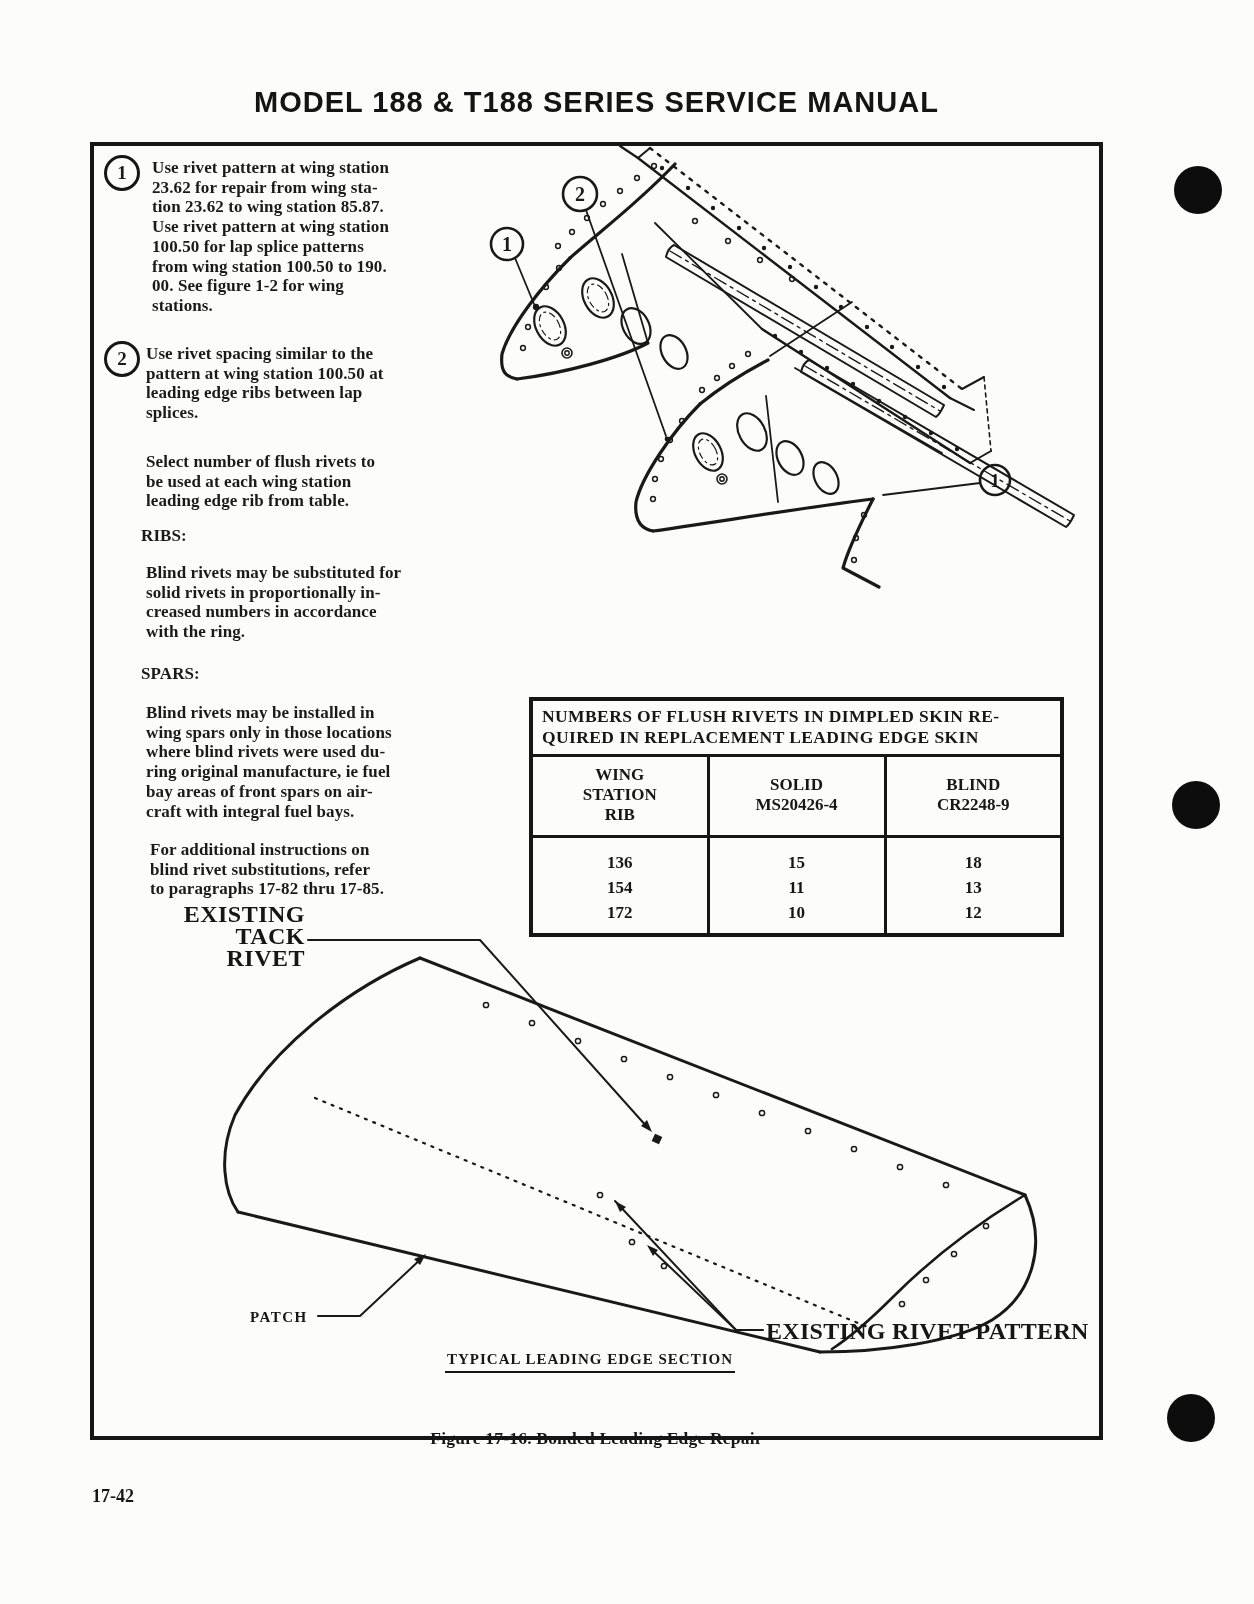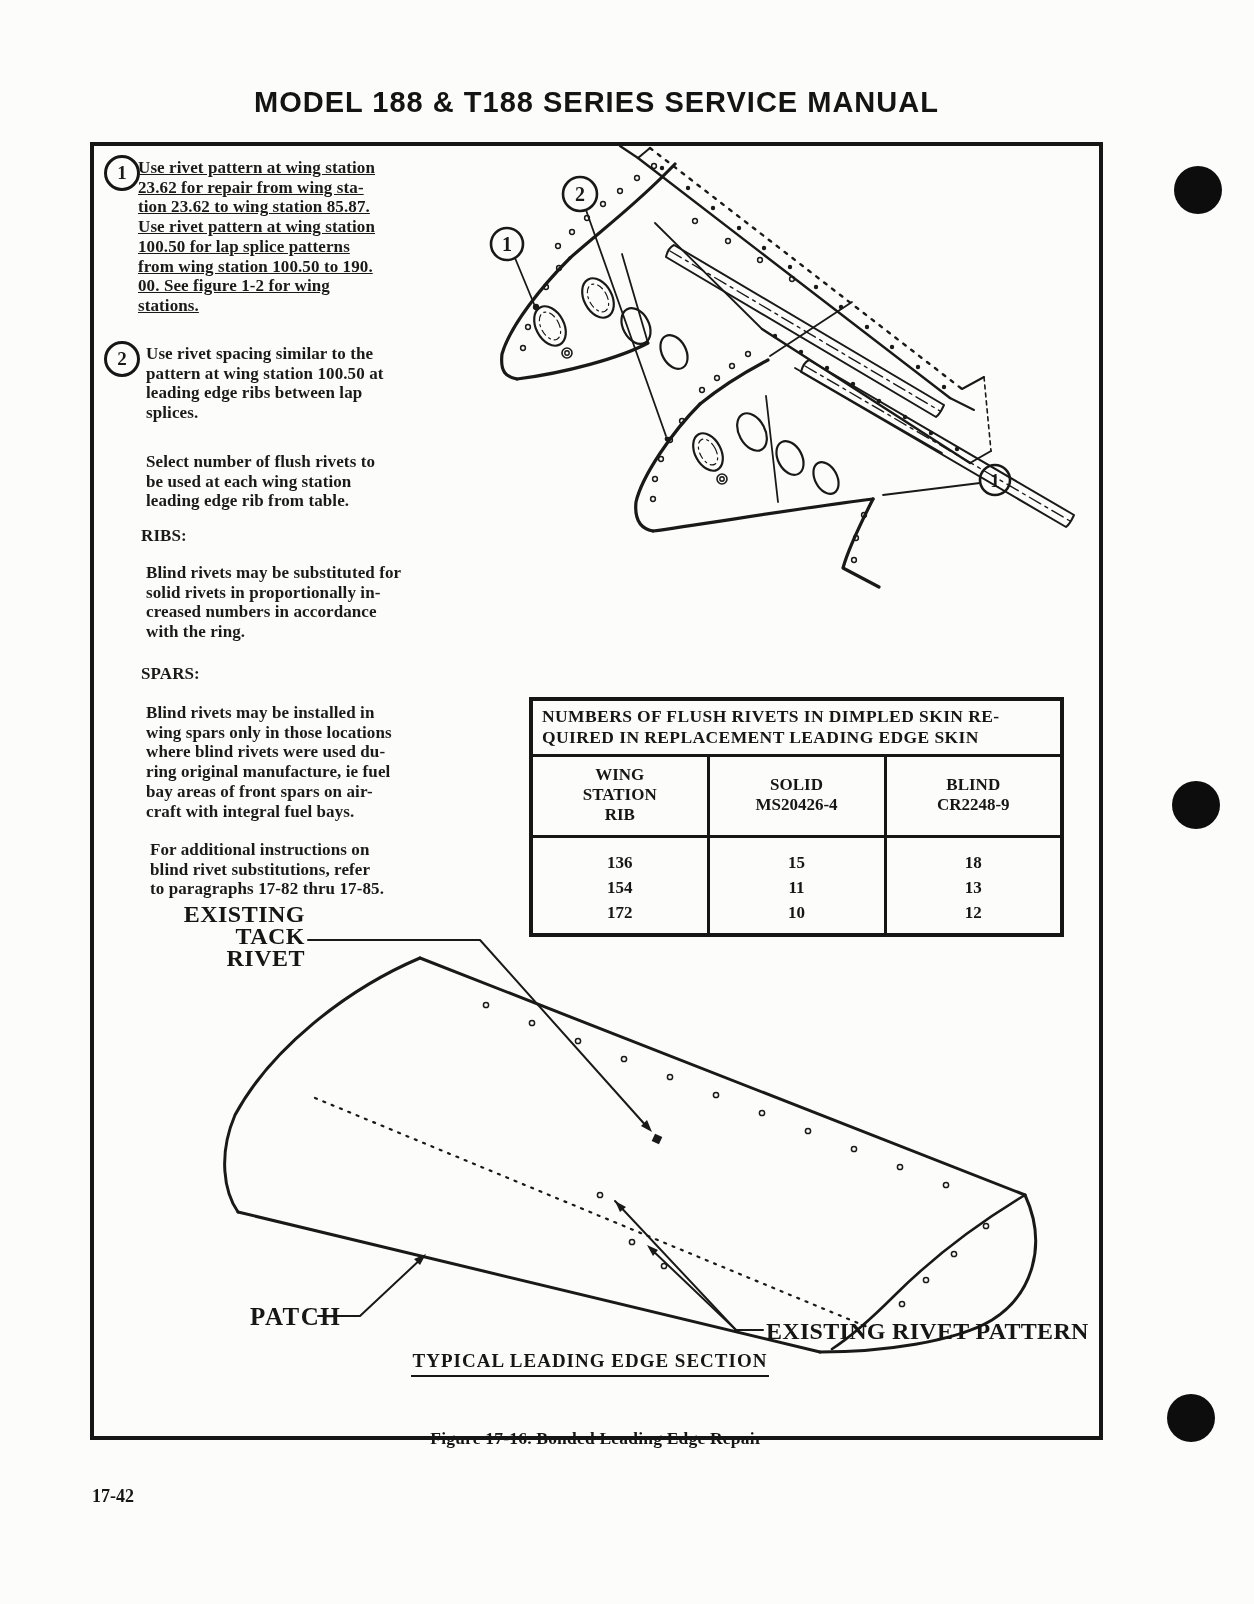--- a/index.html
+++ b/index.html
@@ -30,21 +30,21 @@
     width:30px;height:30px;border:3px solid #161616;border-radius:50%;
     text-align:center;line-height:29px;font-weight:700;font-size:19px;
     background:#fcfcfa;
   }
   .nc1{left:104px;top:155px;}
   .nc2{left:104px;top:341px;}
   .note-text{
     white-space:pre-line;font-weight:700;font-size:17px;line-height:19.7px;
     width:352px;letter-spacing:0.1px;
   }
-  .nt1{left:138px;top:158px;text-decoration:underline;}
+  .nt1{left:152px;top:158px;}
   .nt2{left:146px;top:344px;}
   .p-select{left:146px;top:452px;}
   .h-ribs{left:141px;top:526px;}
   .t-ribs{left:146px;top:563px;}
   .h-spars{left:141px;top:664px;}
   .t-spars{left:146px;top:703px;}
   .p-addl{left:150px;top:840px;}
   
   .rivet-table{
     left:529px;top:697px;width:535px;
@@ -63,25 +63,25 @@
   .rivet-table th.colhead + th.colhead, .rivet-table td + td{border-left:3px solid #161616;}
   .rivet-table tbody td{line-height:23px;}
   .rivet-table tbody tr:first-child td{padding-top:13px;}
   .rivet-table tbody tr:last-child td{padding-bottom:9px;}
   
   .draw-label{
     font-weight:700;color:#161616;letter-spacing:0.5px;
     font-size:24px;line-height:22px;white-space:pre-line;
   }
   .lbl-tack{left:183px;top:903px;width:122px;text-align:right;}
-  .lbl-patch{left:250px;top:1306px;font-size:25px;letter-spacing:1.5px;}
+  .lbl-patch{left:250px;top:1306px;font-size:15px;letter-spacing:1.5px;}
   .lbl-erp{left:766px;top:1320px;letter-spacing:0.3px;}
   .section-title-wrap{left:300px;top:1350px;width:580px;text-align:center;}
   .section-title{
-    display:inline-block;font-weight:700;font-size:19px;letter-spacing:1px;
+    display:inline-block;font-weight:700;font-size:15px;letter-spacing:1px;
     border-bottom:2.5px solid #161616;padding:0 2px 3px 2px;color:#161616;
   }
   
   .fig-caption{
     left:90px;top:1428px;width:1013px;text-align:center;
     font-weight:700;font-size:17.5px;letter-spacing:0.2px;color:#161616;
   }
   .page-number{left:92px;top:1486px;font-weight:700;font-size:18px;color:#161616;}
   svg{position:absolute;overflow:visible;}
   svg text{font-family:"Liberation Serif",serif;font-weight:700;}

